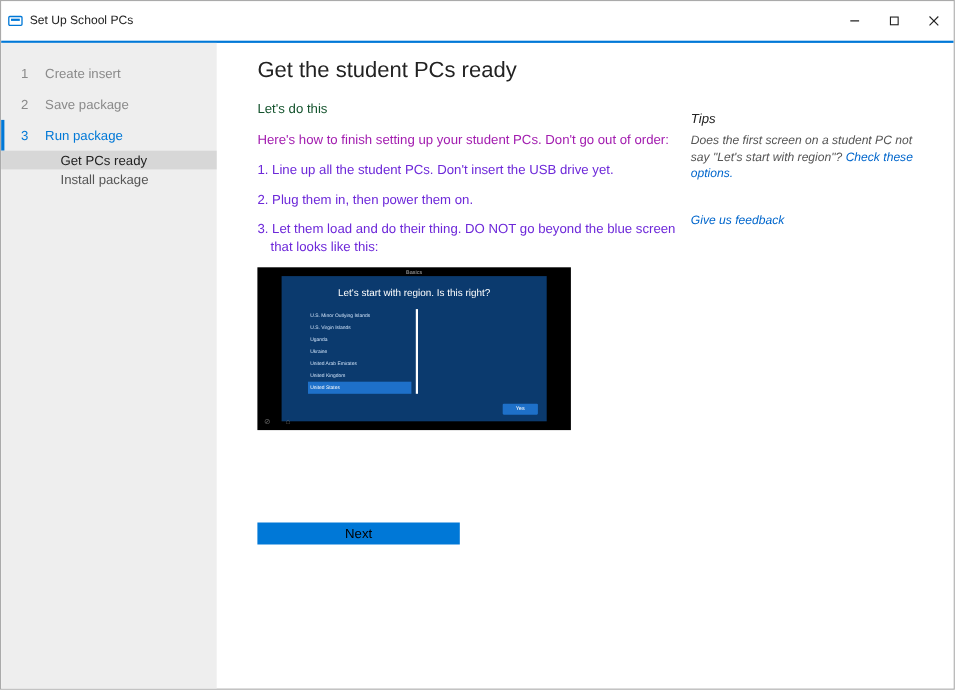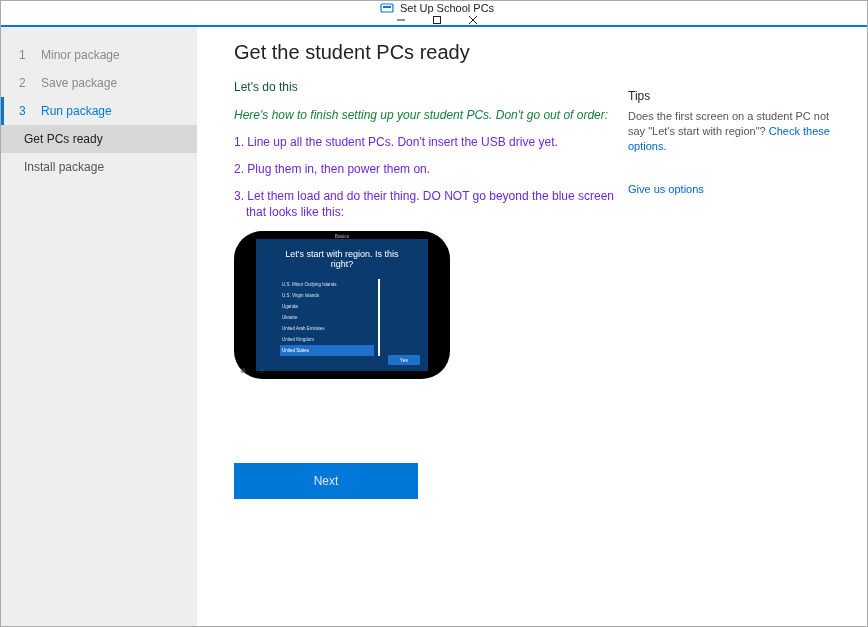--- a/index.html
+++ b/index.html
@@ -9,27 +9,26 @@
       color: #333;
       background: #fff;
       width: 868px;
       height: 627px;
       border: 1px solid #aaa;
       overflow: hidden;
       position: relative;
     }
     
     .titlebar {
-      height: 26px;
+      height: 38px;
       border-bottom: 2px solid #0078d7;
       display: flex;
       align-items: center;
       justify-content: space-between;
       padding-left: 6px;
-      flex-direction: column;
     }
     .titlebar-left { display: flex; align-items: center; gap: 6px; }
     .app-icon { width: 14px; height: 14px; display: inline-flex; align-items: center; justify-content: center; }
     .app-title { font-size: 11px; color: #222; }
     .win-controls { display: flex; height: 100%; }
     .win-btn {
       width: 36px;
       height: 100%;
       display: flex;
       align-items: center;
@@ -57,24 +56,24 @@
       font-size: 12px;
       gap: 12px;
     }
     .step-item.active {
       color: #0078d7;
       border-left: 3px solid #0078d7;
       padding-left: 15px;
     }
     .step-num { width: 10px; }
     .substep {
-      height: 28px;
-      display: flex;
-      align-items: center;
-      padding-left: 23px;
+      height: 17px;
+      display: flex;
+      align-items: center;
+      padding-left: 54px;
       font-size: 12px;
       color: #555;
     }
     .substep.selected {
       background: #d7d7d7;
       color: #222;
     }
     .content {
       flex: 1;
       display: flex;
@@ -93,40 +92,38 @@
       color: #222;
       margin-bottom: 16px;
     }
     .subtitle {
       font-size: 12px;
       color: #14532d;
       margin-bottom: 14px;
     }
     .intro {
       font-size: 12px;
-      color: #15803d;
+      color: #a21caf;
       margin-bottom: 12px;
-      font-style: italic;
     }
     .step-line {
       font-size: 12px;
       color: #6d28d9;
       margin-bottom: 10px;
       padding-left: 12px;
       text-indent: -12px;
       line-height: 1.4;
     }
     
     .oobe-frame {
-      width: 216px;
+      width: 285px;
       height: 148px;
       background: #000;
       position: relative;
       margin-top: 2px;
-      border-radius: 28px;
     }
     .oobe-inner {
       position: absolute;
       left: 22px; right: 22px; top: 8px; bottom: 8px;
       background: #0b3a6e;
       color: #e8f0fa;
       padding: 10px 18px 6px 18px;
     }
     .oobe-title {
       font-size: 9px;
@@ -168,23 +165,23 @@
     }
     .oobe-label-top {
       position: absolute;
       top: 2px; left: 50%; transform: translateX(-50%);
       font-size: 5px; color: #aaa;
     }
     
     .next-btn {
       margin-top: 84px;
       width: 184px;
-      height: 36px;
+      height: 20px;
       background: #0078d7;
-      color: #e5e5e5;
+      color: #000000;
       display: flex;
       align-items: center;
       justify-content: center;
       font-size: 12px;
       border: none;
     }
     
     .side-heading {
       font-size: 12px;
       color: #222;
@@ -194,21 +191,21 @@
     .side-heading.first { margin-top: 48px; }
     .side-text {
       font-size: 11px;
       color: #555;
       line-height: 1.35;
     }
     .link {
       color: #0066cc;
       cursor: pointer;
     }
-    .side-block { margin-bottom: 28px; }
+    .side-block { margin-bottom: 28px; font-style: italic; }
   </style>
 </head>
 <body>
 
 <div class="titlebar">
   <div class="titlebar-left">
     <span class="app-icon">
       <svg width="14" height="14" viewBox="0 0 14 14">
           <rect x="1" y="3" width="12" height="8" rx="1" fill="none" stroke="#0078d7" stroke-width="1.2"></rect>
           <rect x="3" y="5" width="8" height="2" fill="#0078d7"></rect>
@@ -234,21 +231,21 @@
         </svg>
     </div>
   </div>
 </div>
 
 <div class="container">
 
   <div class="sidebar">
     <div class="step-item">
       <span class="step-num">1</span>
-      <span>Minor package</span>
+      <span>Create insert</span>
     </div>
     <div class="step-item">
       <span class="step-num">2</span>
       <span>Save package</span>
     </div>
     <div class="step-item active">
       <span class="step-num">3</span>
       <span>Run package</span>
     </div>
     <div class="substep selected">
@@ -290,17 +287,17 @@
     </div>
 
     <div class="side-col">
       <div class="side-block">
         <div class="side-heading first">Tips</div>
         <div class="side-text">
           <span>Does the first screen on a student PC not say "Let's start with region"?  </span><span class="link">Check these options.</span>
         </div>
       </div>
       <div class="side-block">
-        <div class="side-text"><span class="link">Give us options</span></div>
+        <div class="side-text"><span class="link">Give us feedback</span></div>
       </div>
     </div>
   </div>
 </div>
 
 </body></html>

